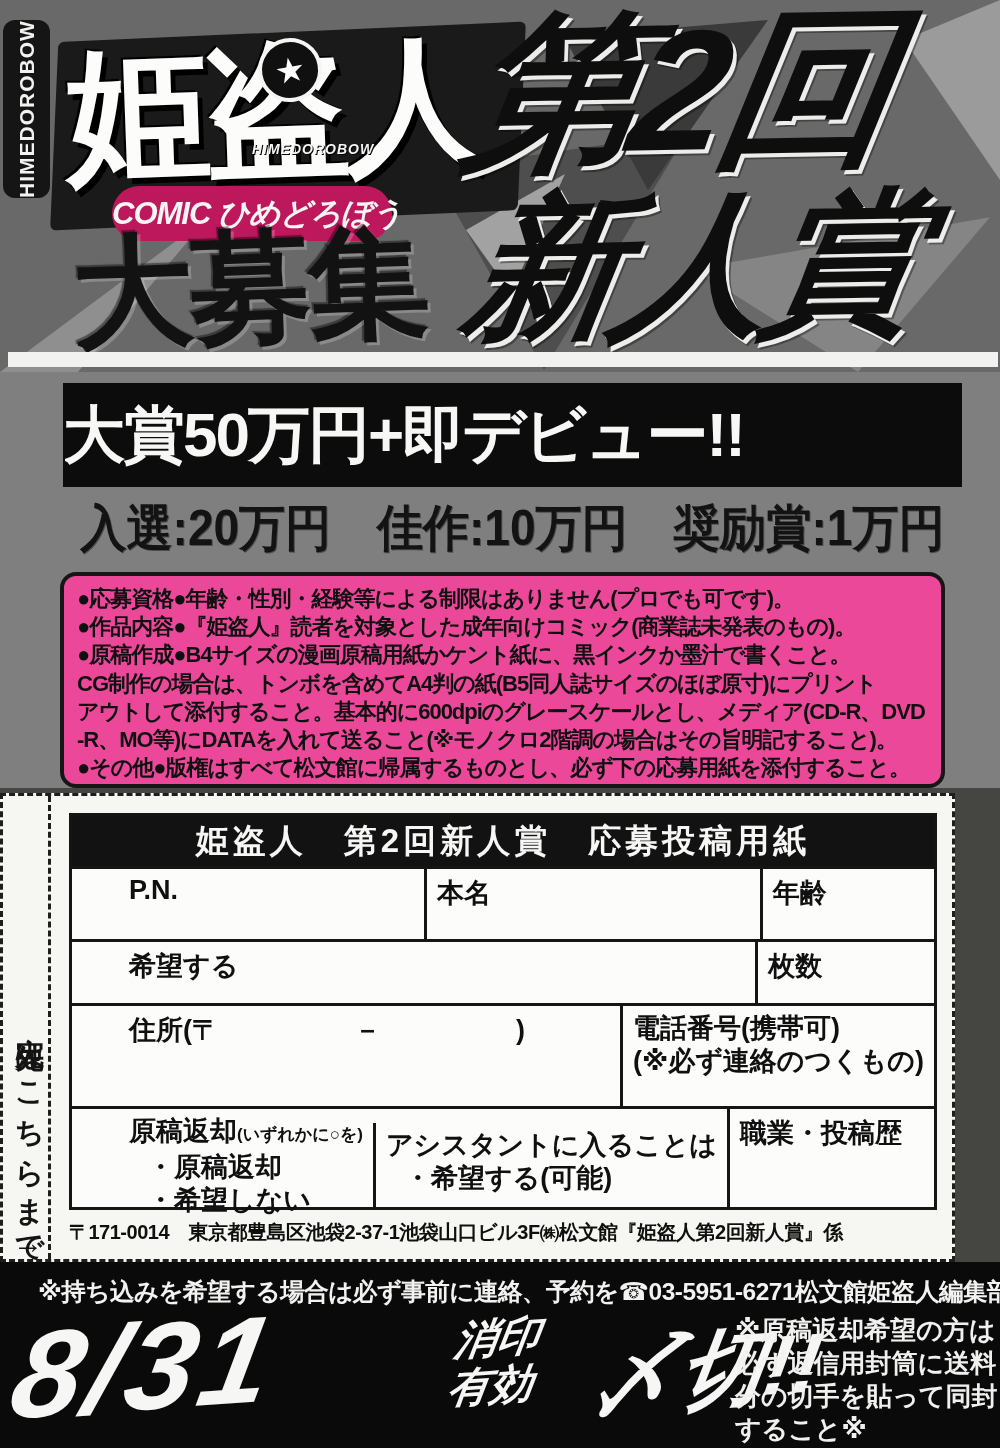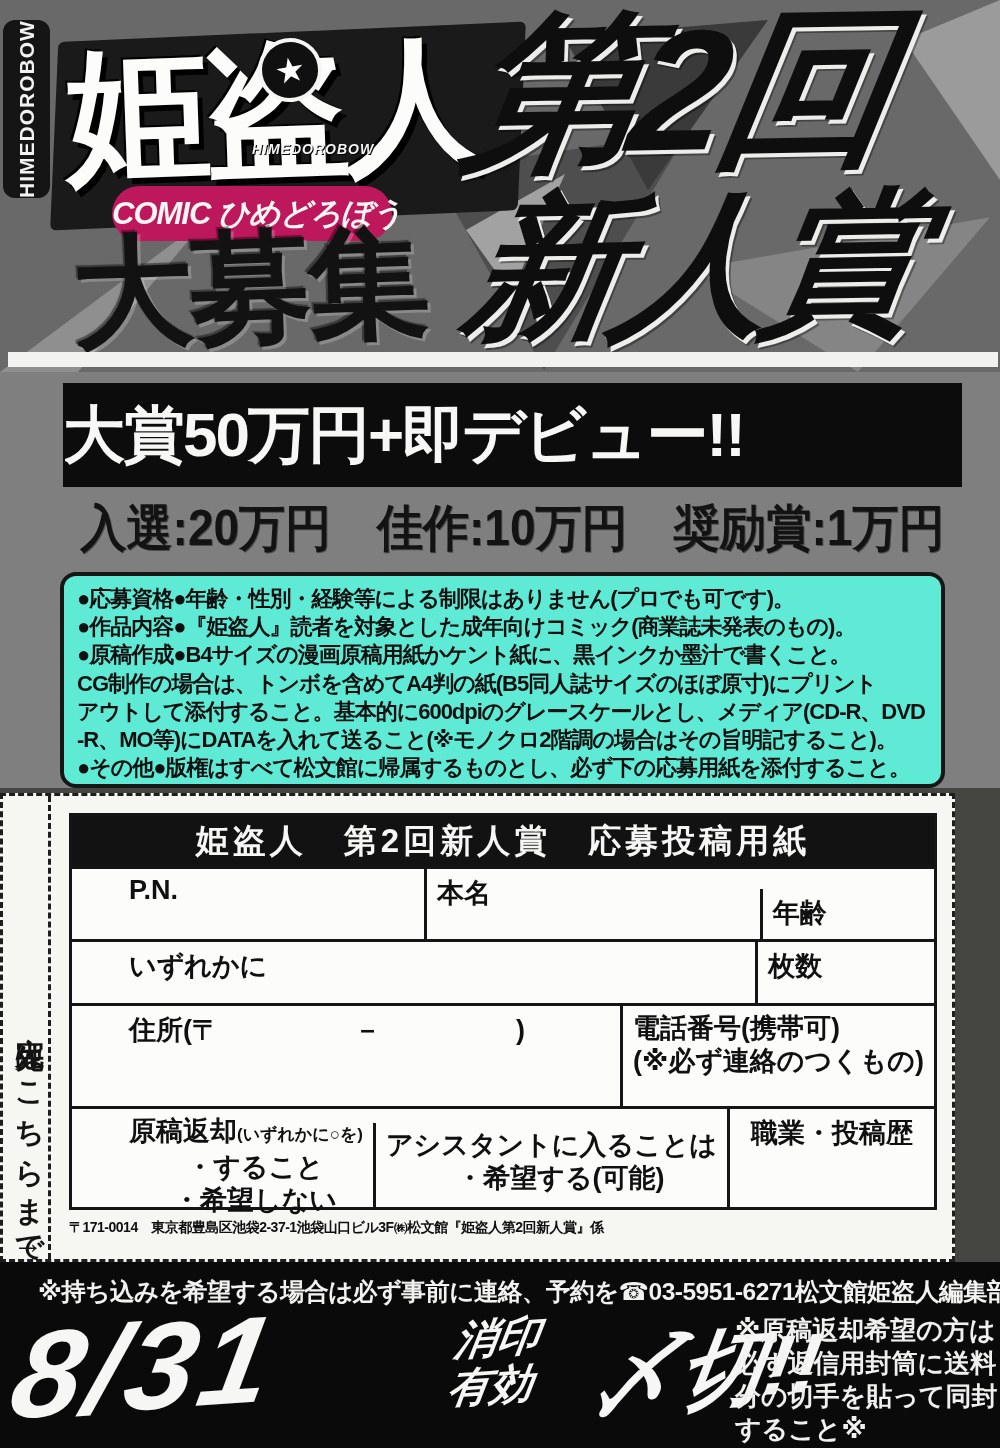--- a/index.html
+++ b/index.html
@@ -76,21 +76,21 @@
   .prizes {
     position:absolute; left:63px; top:494px; width:899px; height:68px;
     color:#131313; font-weight:900; font-size:46px; line-height:68px;
     text-align:center; letter-spacing:0px; white-space:nowrap; transform:scaleY(1.08);
     text-shadow:1px 1px 0 rgba(0,0,0,0.4);
   }
 
   
   .req-box {
     position:absolute; left:60px; top:572px; width:885px; height:216px; box-sizing:border-box;
-    background:#5eead4; border:4px solid #161616; border-radius:16px;
+    background:#ec4899; border:4px solid #161616; border-radius:16px;
     padding:9px 13px; overflow:hidden;
   }
   .req-box .line {
     display:block; white-space:nowrap; font-weight:bold; font-size:22px; line-height:28.2px;
     letter-spacing:-1px; color:#101010;
   }
 
   
   .dark-zone { position:absolute; left:0; top:788px; width:1000px; height:474px; background:#454542; }
   .form-area {
@@ -109,27 +109,27 @@
     position:absolute; left:66px; top:17px; width:868px; height:397px; box-sizing:border-box;
     border:3px solid #151515; display:flex; flex-direction:column; background:#fcfcfa;
   }
   .ft-header {
     height:50px; background:#121212; color:#f6f6f4; font-weight:900;
     font-size:33px; line-height:50px; text-align:center; letter-spacing:4px; white-space:nowrap;
   }
   .ft-row { display:flex; border-top:3px solid #151515;padding-left:47px; }
   .ft-cell { box-sizing:border-box; padding:6px 10px; font-weight:bold; font-size:27px; color:#101010; }
   .ft-cell + .ft-cell { border-left:3px solid #151515; }
-  .r1 { height:75px; } .r2 { height:66px; } .r3 { height:108px; } .r4 { height:98px;text-align:center; }
+  .r1 { height:75px; } .r2 { height:66px; } .r3 { height:108px; } .r4 { height:98px; }
   .small-note { font-size:17px; }
   .opt { display:block; padding-left:18px; line-height:33px; white-space:nowrap; }
   .cell-line { display:block; line-height:33px; white-space:nowrap; }
   .addr-line {
     position:absolute; left:66px; top:423px; width:880px;
-    font-size:14px; font-weight:bold; letter-spacing:-0.5px; white-space:nowrap; color:#0f0f0f;
+    font-size:20px; font-weight:bold; letter-spacing:-0.5px; white-space:nowrap; color:#0f0f0f;
   }
 
   
   .bottom-band { position:absolute; left:0; top:1262px; width:1000px; height:186px; background:#0a0a0a; overflow:hidden; }
   .contact {
     position:absolute; left:38px; top:13px; width:950px;
     color:#f2f2f0; font-weight:bold; font-size:24.5px; letter-spacing:-0.5px; white-space:nowrap;
   }
   .date-big {
     position:absolute; left:16px; top:40px;
@@ -198,40 +198,40 @@
     <div class="cut-line"></div>
     <div class="cut-caption">宛先はこちらまで</div>
     <div class="cut-arrow">→</div>
 
     <div class="form-table">
       <div class="ft-header">姫盗人　第2回新人賞　応募投稿用紙</div>
 
       <div class="ft-row r1">
         <div class="ft-cell" style="flex:328 0 0;">P.N.</div>
         <div class="ft-cell" style="flex:360 0 0;">本名</div>
-        <div class="ft-cell" style="flex:174 0 0;margin-top:20px;">年齢</div>
+        <div class="ft-cell" style="flex:174 0 0;">年齢</div>
       </div>
 
       <div class="ft-row r2">
-        <div class="ft-cell" style="flex:688 0 0;">いずれかに</div>
+        <div class="ft-cell" style="flex:688 0 0;">希望する</div>
         <div class="ft-cell" style="flex:174 0 0;">枚数</div>
       </div>
 
       <div class="ft-row r3">
         <div class="ft-cell" style="flex:568 0 0;">住所(〒　　　　　－　　　　　)</div>
         <div class="ft-cell" style="flex:294 0 0;">
           <span class="cell-line">電話番号(携帯可)</span>
           <span class="cell-line">(※必ず連絡のつくもの)</span>
         </div>
       </div>
 
       <div class="ft-row r4">
         <div class="ft-cell" style="flex:258 0 0;">
           <span class="cell-line"><span>原稿返却</span><span class="small-note">(いずれかに○を)</span></span>
-          <span class="opt">・すること</span>
+          <span class="opt">・原稿返却</span>
           <span class="opt">・希望しない</span>
         </div>
         <div class="ft-cell" style="flex:312 0 0;margin-top:14px;">
           <span class="cell-line">アシスタントに入ることは</span>
           <span class="opt">・希望する(可能)</span>
         </div>
         <div class="ft-cell" style="flex:292 0 0;">職業・投稿歴</div>
       </div>
     </div>
 

